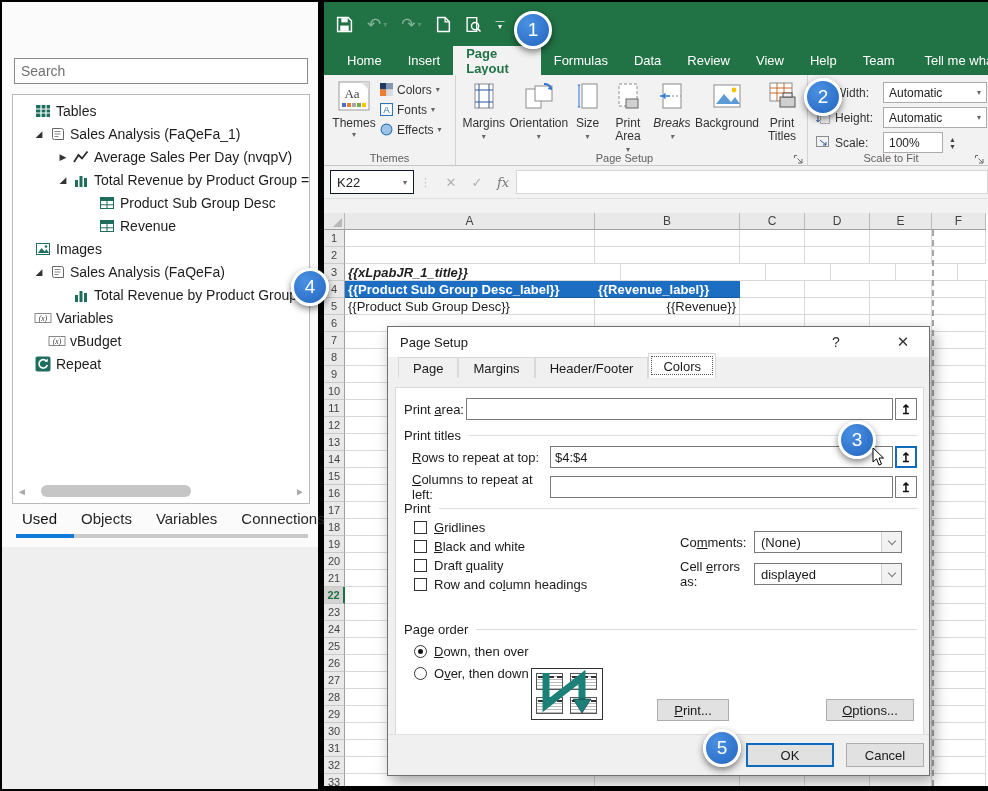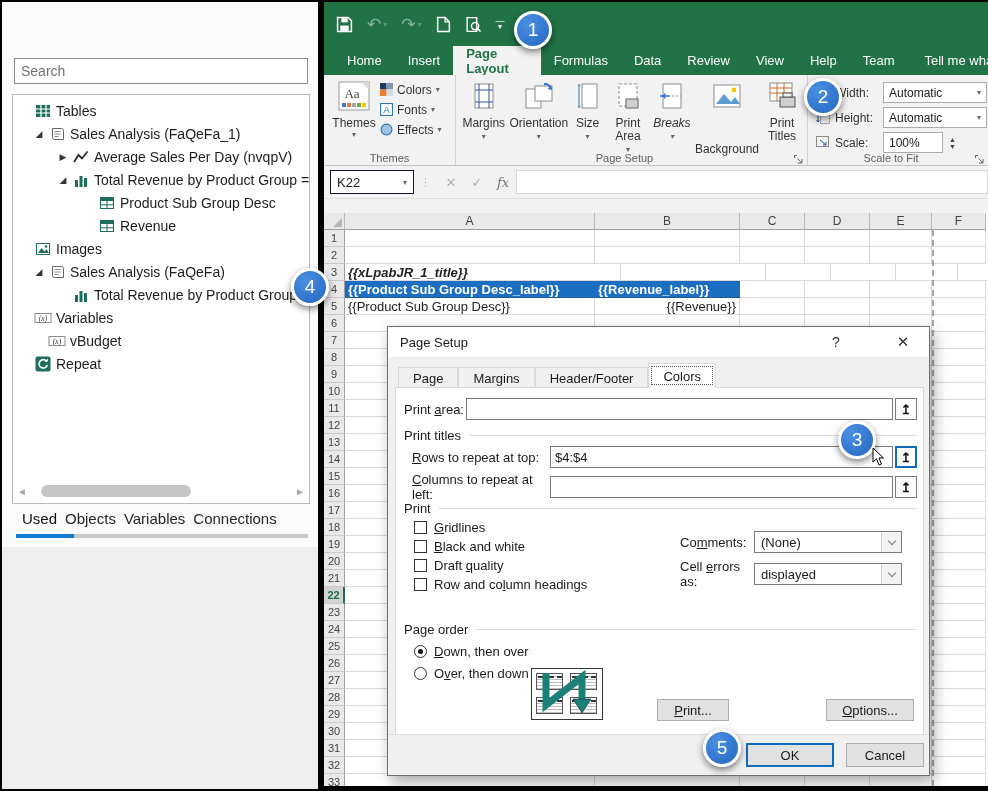--- a/index.html
+++ b/index.html
@@ -18,21 +18,21 @@
   .tree-box { position:absolute; left:10px; top:92px; width:298px; height:410px; border:1px solid #b9b9b9; background:#fff; overflow:hidden; }
   .tree { position:absolute; left:0; top:4px; right:0; }
   .tree-item { display:flex; align-items:center; height:23px; font-size:14px; color:#1d1d1d; white-space:nowrap; cursor:default; }
   .tw-exp { width:16px; display:inline-flex; justify-content:center; font-size:9px; color:#333; flex:none; }
   .tw-icon { width:20px; display:inline-flex; justify-content:center; flex:none; }
   .tw-label { margin-left:3px; }
   .hscroll { position:absolute; left:0; bottom:4px; width:100%; height:16px; display:flex; align-items:center; }
   .hs-left,.hs-right { width:18px; text-align:center; color:#a8a8a8; font-size:10px; }
   .hs-track { flex:1; height:12px; position:relative; }
   .hs-thumb { position:absolute; left:10px; top:0; width:150px; height:12px; background:#c6c6c6; border-radius:6px; }
-  .panel-tabs { position:absolute; left:20px; top:508px; display:flex; gap:8px; font-size:15px; color:#262626; }
+  .panel-tabs { position:absolute; left:20px; top:508px; display:flex; gap:24px; font-size:15px; color:#262626; }
   .tab-underline { position:absolute; left:14px; top:532px; width:292px; height:4px; background:#c9c9c9; }
   .tab-underline-active { position:absolute; left:0; top:0; width:58px; height:4px; background:#0f7bd7; }
   .panel-footer { position:absolute; left:0; top:545px; width:100%; height:242px; background:#efefef; }
 
   
   .excel { position:absolute; left:324px; top:2px; width:664px; height:784px; background:#f3f2f2; z-index:4; }
   .qat { position:absolute; left:0; top:0; width:100%; height:44px; background:#217346; display:flex; align-items:center; gap:14px; padding-left:12px; }
   .qat .qicon { display:inline-flex; align-items:center; color:#fff; }
   .qat .dim { opacity:.45; }
   .qcaret { font-size:8px; color:rgba(255,255,255,.55); margin-left:2px; }
@@ -85,21 +85,21 @@
   .c-title { font-weight:bold; font-style:italic; }
   .c-blue { background:#1b6ec2; color:#fff; font-weight:bold; border-right-color:#1b6ec2; border-bottom-color:#15599e; }
   .c-right { justify-content:flex-end; }
   .page-break-line { position:absolute; left:608px; top:17px; bottom:0; width:0; border-left:2px dashed #8a8a8a; opacity:.75; z-index:1; }
 
   
   .dialog { position:absolute; left:387px; top:326px; width:543px; height:450px; background:#f0f0f0; border:1px solid #707070; box-shadow:4px 6px 14px rgba(0,0,0,.35); z-index:30; font-size:13px; color:#1a1a1a; }
   .dlg-title { position:absolute; left:0; top:0; width:100%; height:30px; background:#fff; display:flex; align-items:center; padding-left:12px; font-size:13px; }
   .dlg-help { position:absolute; right:78px; top:4px; width:30px; height:22px; text-align:center; line-height:22px; font-size:14px; color:#333; }
   .dlg-close { position:absolute; right:6px; top:2px; width:40px; height:26px; text-align:center; line-height:26px; font-size:15px; color:#333; }
-  .dlg-tabs { position:absolute; left:10px; top:38px; display:flex; align-items:flex-end; height:23px; }
+  .dlg-tabs { position:absolute; left:10px; top:28px; display:flex; align-items:flex-end; height:23px; }
   .dtab { height:21px; padding:0 14px; background:#f0f0f0; border:1px solid #d9d9d9; border-bottom:none; display:flex; align-items:center; font-size:13px; }
   .dtab.active { height:25px; background:#fff; position:relative; z-index:2; outline:1px dotted #555; outline-offset:-4px; }
   .dlg-page { position:absolute; left:7px; top:60px; width:529px; height:349px; background:#fff; border:1px solid #d9d9d9; }
   .fld-row { position:absolute; display:flex; align-items:center; }
   .fld-input { height:22px; background:#fff; border:1px solid #7a7a7a; font-size:13px; padding:0 4px; display:flex; align-items:center; }
   .collapse-btn { width:22px; height:22px; margin-left:2px; background:#fff; border:1px solid #7a7a7a; display:flex; align-items:center; justify-content:center; font-size:13px; font-weight:bold; color:#111; }
   .collapse-btn.focused { border:2px solid #0f6cbd; }
   .grp-line { position:absolute; display:flex; align-items:center; font-size:13px; color:#1a1a1a; }
   .grp-line:after { content:""; flex:1; height:1px; background:#dcdcdc; margin-left:8px; }
   .chk-row { position:absolute; display:flex; align-items:center; gap:7px; }
@@ -413,21 +413,21 @@
           </div>
           <div class="rbtn" style="width: 46px; font-style: italic;">
             <span><svg width="28" height="30" viewBox="0 0 28 30">
                 <rect x="5" y="3" width="18" height="24" fill="#fff" stroke="#8c8c8c"></rect>
                 <path d="M2 15 h10 M5 15 l2.5-2.5 M5 15 l2.5 2.5" stroke="#2b74d9" fill="none" stroke-width="1.4"></path>
                 <path d="M14 15 h9" stroke="#8c8c8c" stroke-dasharray="2 2"></path>
               </svg></span>
             <span class="rbtn-label">Breaks</span>
             <span class="tcaret">▾</span>
           </div>
-          <div class="rbtn" style="width: 68px; justify-content: space-between;">
+          <div class="rbtn" style="width: 68px;">
             <span><svg width="32" height="30" viewBox="0 0 32 30">
                 <rect x="3" y="4" width="26" height="22" fill="#fff" stroke="#8c8c8c"></rect>
                 <path d="M5 23 l8-10 7 8 4-5 5 7 z" fill="#5b9bd5"></path>
                 <circle cx="23" cy="9" r="2.4" fill="#ffc000"></circle>
               </svg></span>
             <span class="rbtn-label">Background</span>
           </div>
           <div class="rbtn" style="width: 46px;">
             <span><svg width="30" height="30" viewBox="0 0 30 30">
                 <rect x="3" y="2" width="22" height="18" fill="#fff" stroke="#8c8c8c"></rect>

